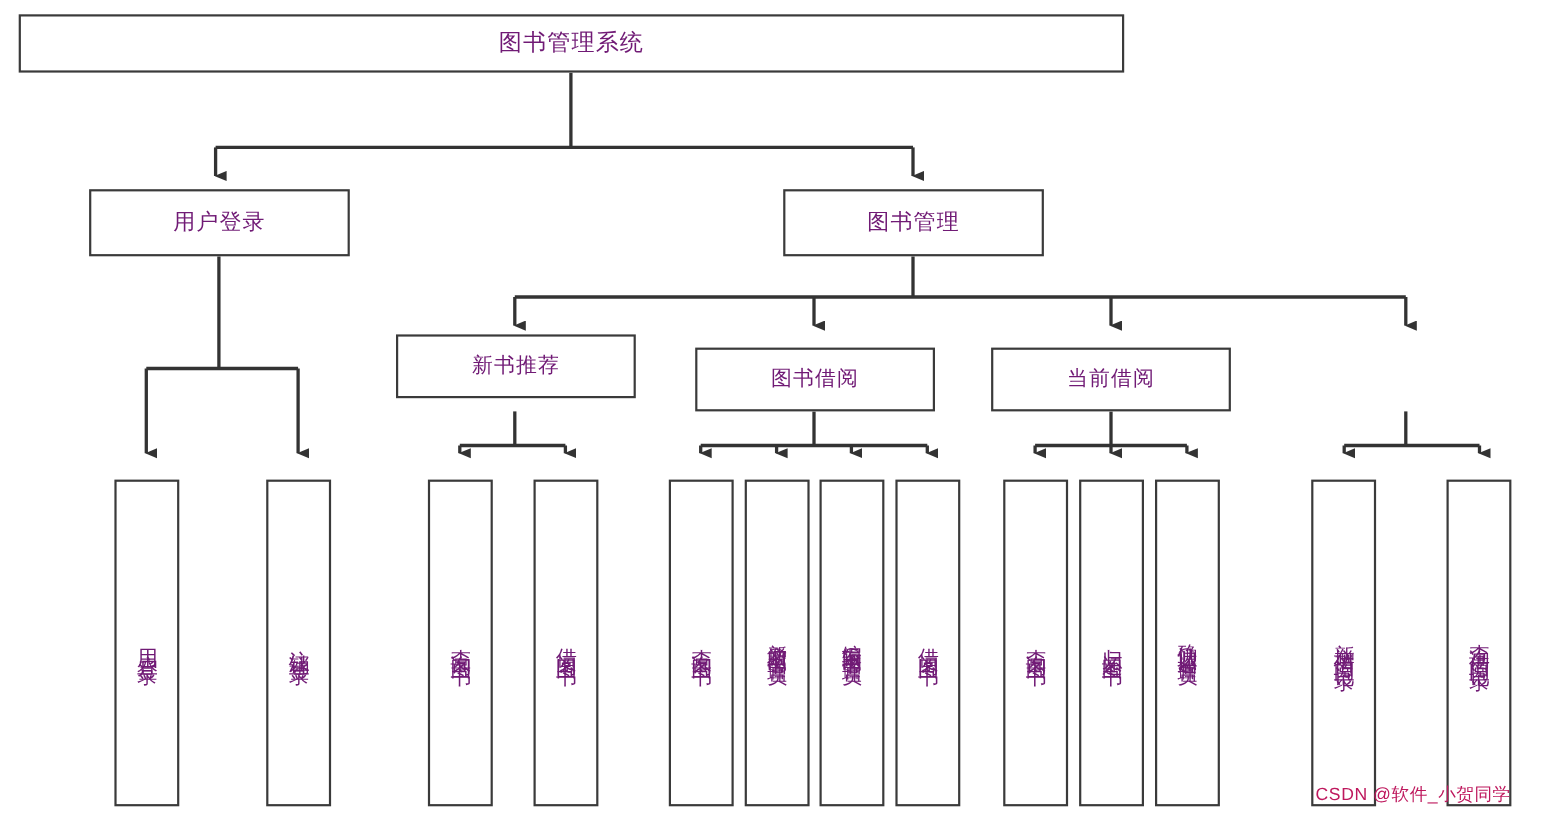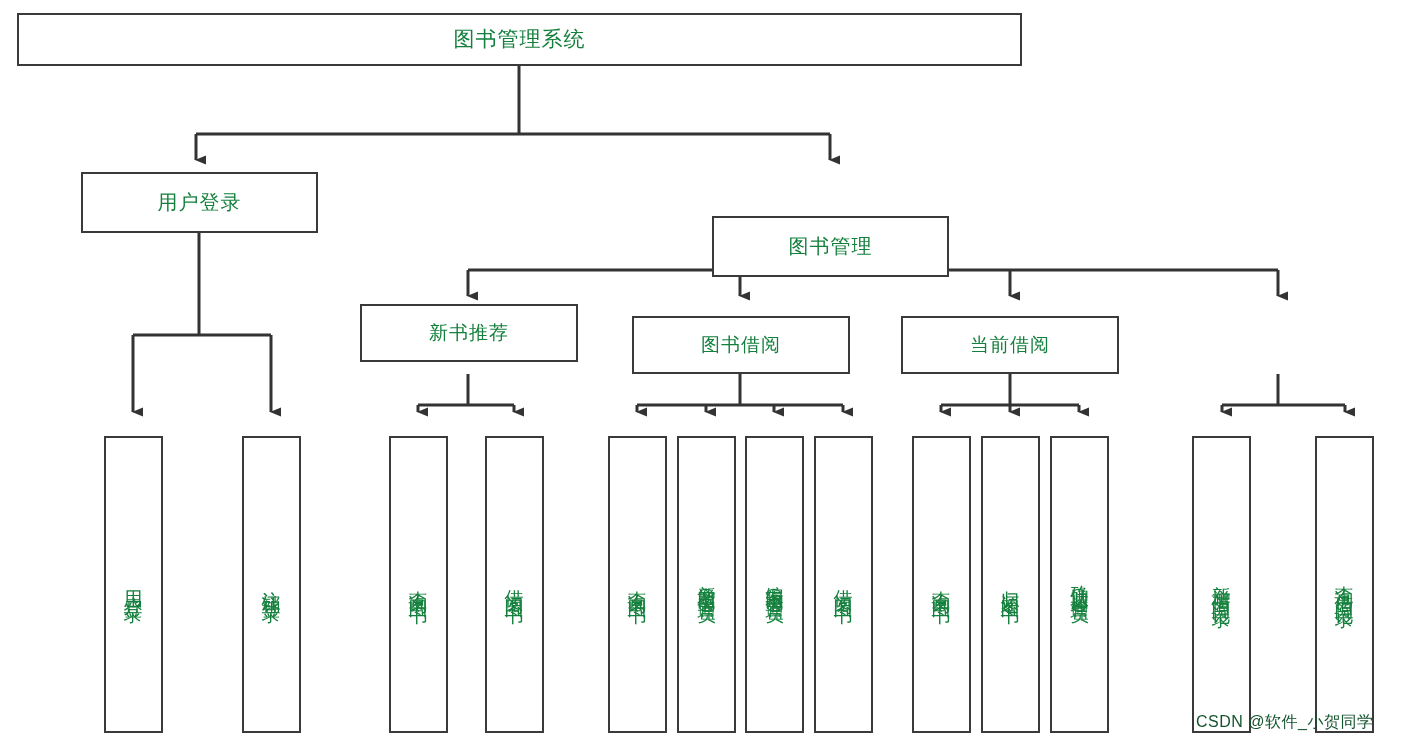--- a/index.html
+++ b/index.html
@@ -12,21 +12,21 @@
   #wires{position:absolute;left:0;top:0;width:1405px;height:747px;}
   .node{
     position:absolute;
     box-sizing:border-box;
     background:#ffffff;
     border:2px solid #3a3a3a;
     display:flex;align-items:center;justify-content:center;
     text-align:center;
   }
   .node .lbl{
-    color:#15803d;
+    color:#701a75;
     line-height:1.16;
     letter-spacing:1px;
     white-space:nowrap;
   }
   .node.h .lbl{font-size:21px;}
   .node.h2 .lbl{font-size:20px;}
   .node.h3 .lbl{font-size:19px;}
   
   .node.v{align-items:center;justify-content:center;}
   .node.v .lbl{
@@ -35,21 +35,21 @@
     font-size:19px;
     letter-spacing:5px;
     line-height:1;
     white-space:nowrap;
   }
   .node.v.narrow .lbl{font-size:18px;letter-spacing:3px;}
   #watermark{
     position:absolute;
     left:1196px;top:712px;
     font-size:16px;
-    color:#14532d;
+    color:#be185d;
     white-space:nowrap;
     letter-spacing:0.5px;
   }
 </style>
 </head>
 <body>
 
 <div id="canvas">
 
   <svg id="wires" viewBox="0 0 1405 747" xmlns="http://www.w3.org/2000/svg">
@@ -105,21 +105,21 @@
     </g>
   </svg>
 
   <div class="node h" style="left:17px;top:13px;width:1005px;height:53px;">
     <span class="lbl">图书管理系统</span>
   </div>
 
   <div class="node h2" style="left:81px;top:172px;width:237px;height:61px;">
     <span class="lbl">用户登录</span>
   </div>
-  <div class="node h2" style="left:712px;top:172px;width:237px;height:61px;margin-top:44px;">
+  <div class="node h2" style="left:712px;top:172px;width:237px;height:61px;">
     <span class="lbl">图书管理</span>
   </div>
 
   <div class="node h3" style="left:360px;top:304px;width:218px;height:58px;">
     <span class="lbl">新书推荐</span>
   </div>
   <div class="node h3" style="left:632px;top:316px;width:218px;height:58px;">
     <span class="lbl">图书借阅</span>
   </div>
   <div class="node h3" style="left:901px;top:316px;width:218px;height:58px;">

